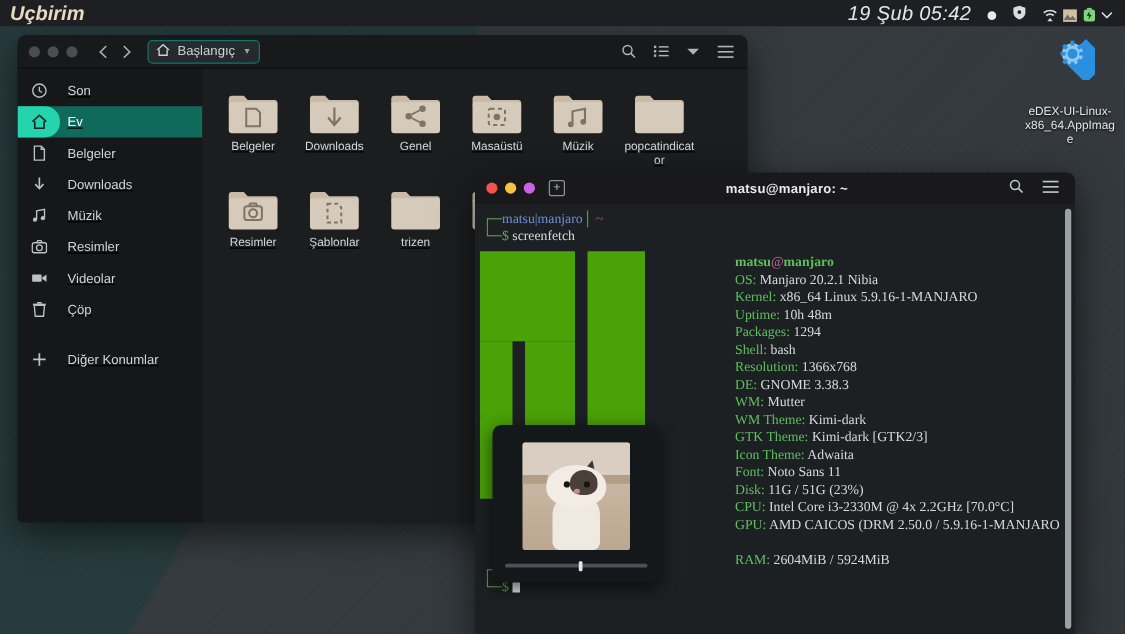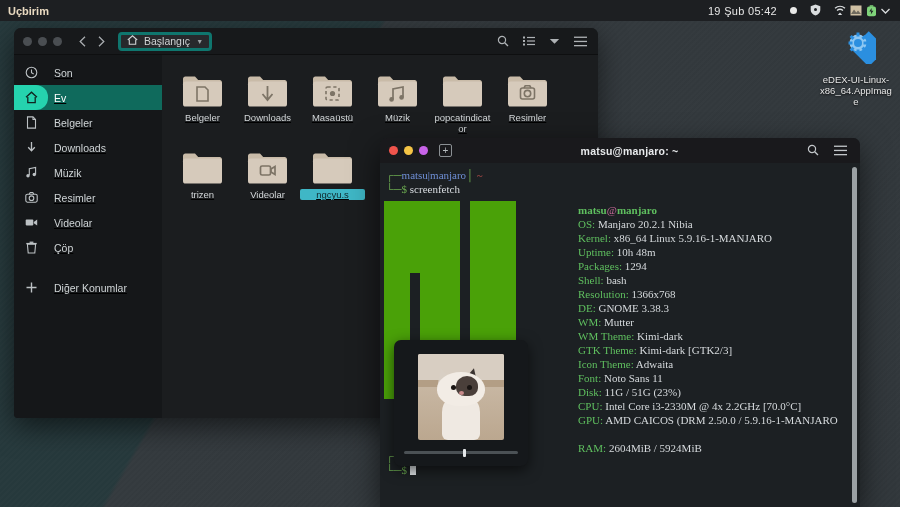--- a/index.html
+++ b/index.html
@@ -20,38 +20,38 @@
     content:"";
     position:absolute; inset:0;
     background-image:repeating-linear-gradient(135deg, rgba(255,255,255,.012) 0 2px, rgba(0,0,0,0) 2px 4px);
     pointer-events:none;
   }
 
   
   #topbar {
     position:absolute; top:0; left:0; right:0; height:21px;
     background:#1d1f22; color:#d6d6d6;
-    display:flex; align-items:center;
-    font-size:11px; z-index:60;
+    display:flex; align-items:flex-end;
+    font-size:16px; z-index:60;font-style:italic;
   }
   #topbar .left { padding-left:8px; font-weight:bold; color:#e8d9c0; }
   #topbar .center { flex:1; display:flex; justify-content:flex-end; align-items:center; gap:13px; padding-right:10px;}
   #topbar .clock { color:#e6e6e6; letter-spacing:.3px; }
   #topbar .dot { width:7px; height:7px; border-radius:50%; background:#e9e9e9; display:inline-block;}
   .tray { display:flex; align-items:center; gap:4px; }
   .tray svg { display:block; }
 
   
   #desk-icon {
     position:absolute; top:24px; left:818px; width:76px;
     text-align:center; z-index:5; cursor:default;
   }
   #desk-icon .glyph { height:40px; display:flex; align-items:center; justify-content:center;}
   #desk-icon .lbl {
-    margin-top:10px; font-size:9.5px; color:#e6e6e6; line-height:11px;
+    margin-top:20px; font-size:9.5px; color:#e6e6e6; line-height:11px;
     text-shadow:0 1px 2px rgba(0,0,0,.9); word-break:break-word;
   }
 
   
   #fm {
     position:absolute; left:14px; top:28px; width:584px; height:390px;
     background:#1b1d1f; border-radius:7px 7px 4px 4px;
     box-shadow:0 9px 28px rgba(0,0,0,.55);
     overflow:hidden; z-index:10;
     display:flex; flex-direction:column;
@@ -62,21 +62,21 @@
   }
   .wbtns { display:flex; gap:6px; padding-left:9px; }
   .wbtn { width:9px; height:9px; border-radius:50%; background:#4a4e52; }
   .navbtns { display:flex; gap:2px; margin-left:12px; color:#b9bcbe; }
   .navbtn {
     width:17px; height:19px; display:flex; align-items:center; justify-content:center;
     font-size:13px; color:#a9adb0; border-radius:3px;
   }
   .crumb {
     margin-left:8px; height:19px; display:flex; align-items:center; gap:6px;
-    background:#27292c; border:3px solid #0f766e; border-radius:4px; padding:0 6px;
+    background:#27292c; border:1px solid #0f766e; border-radius:4px; padding:0 6px;
     color:#cfd2d4; font-size:10.5px;
   }
   .crumb .caret { font-size:7px; color:#9aa0a3; }
   #fm-head .spacer { flex:1; }
   .hicons { display:flex; align-items:center; gap:14px; padding-right:11px; color:#aeb2b5;}
   .hicon { display:flex; align-items:center; justify-content:center; }
 
   #fm-body { flex:1; display:flex; min-height:0;text-decoration:underline; }
   #fm-side {
     width:148px; background:#151719; display:flex; flex-direction:column;
@@ -138,21 +138,21 @@
   .pbox { color:#6aa84f; }
   .puser { color:#6f8fd6; }
   .ppath { color:#c0504d; }
   .pdollar { color:#6aa84f; }
   .pcmd { color:#d8dce0; }
   .cursor { display:inline-block; width:6px; height:11px; background:#dfe3e6; vertical-align:-1px;}
 
   #logo { position:absolute; left:4px; top:38px; width:190px; height:230px; }
   .lg { position:absolute; background:#4aa108; }
 
-  #fetch { position:absolute; left:198px; top:40px; white-space:pre; }
+  #fetch { position:absolute; left:208px; top:40px; white-space:pre; }
   .fline { display:block; }
   .fk { color:#5fbf5f; }
   .fv { color:#d6dadd; }
   .fhost-u { color:#5fbf5f; font-weight:bold;}
   .fhost-a { color:#c96a9a; }
   .fhost-h { color:#5fbf5f; font-weight:bold;}
 
   
   #popcat {
     position:absolute; left:14px; top:177px; width:134px; height:126px;
@@ -438,20 +438,33 @@
     <path d="M21.5 13 V26 M16.5 21 L21.5 27 L26.5 21" fill="none" stroke="#7d7466" stroke-width="1.8"></path>
   </svg>
             </div>
             <div class="nm">Downloads</div>
           </div>
           <div class="fitem">
             <div class="ico">
               <svg width="43" height="36" viewBox="0 0 43 36">
     <path d="M2 6 C2 4.6 3 3.6 4.4 3.6 H14 L17.2 7 H38.6 C40 7 41 8 41 9.4 V11 H2 Z" fill="#c9bba8"></path>
     <rect x="2" y="8.6" width="39" height="25" rx="2.6" fill="#d6cabb"></rect>
+    <circle cx="27" cy="14" r="2.6" fill="#7d7466"></circle>
+                <circle cx="27" cy="26" r="2.6" fill="#7d7466"></circle>
+                <circle cx="16" cy="20" r="2.6" fill="#7d7466"></circle>
+                <path d="M18.3 18.6 L24.8 15.2 M18.3 21.4 L24.8 24.8" stroke="#7d7466" stroke-width="1.5"></path>
+  </svg>
+            </div>
+            <div class="nm">Genel</div>
+          </div>
+          <div class="fitem">
+            <div class="ico">
+              <svg width="43" height="36" viewBox="0 0 43 36">
+    <path d="M2 6 C2 4.6 3 3.6 4.4 3.6 H14 L17.2 7 H38.6 C40 7 41 8 41 9.4 V11 H2 Z" fill="#c9bba8"></path>
+    <rect x="2" y="8.6" width="39" height="25" rx="2.6" fill="#d6cabb"></rect>
     <rect x="15" y="14" width="13" height="13" rx="1.5" fill="none" stroke="#7d7466" stroke-width="1.6" stroke-dasharray="3.2 2.6"></rect>
                 <circle cx="21.5" cy="20.5" r="2.6" fill="#7d7466"></circle>
   </svg>
             </div>
             <div class="nm">Masaüstü</div>
           </div>
           <div class="fitem">
             <div class="ico">
               <svg width="43" height="36" viewBox="0 0 43 36">
     <path d="M2 6 C2 4.6 3 3.6 4.4 3.6 H14 L17.2 7 H38.6 C40 7 41 8 41 9.4 V11 H2 Z" fill="#c9bba8"></path>
@@ -477,20 +490,30 @@
             <div class="ico">
               <svg width="43" height="36" viewBox="0 0 43 36">
     <path d="M2 6 C2 4.6 3 3.6 4.4 3.6 H14 L17.2 7 H38.6 C40 7 41 8 41 9.4 V11 H2 Z" fill="#c9bba8"></path>
     <rect x="2" y="8.6" width="39" height="25" rx="2.6" fill="#d6cabb"></rect>
     <rect x="14.5" y="15" width="14" height="11" rx="2" fill="none" stroke="#7d7466" stroke-width="1.6"></rect>
                 <path d="M18 15 L19.2 12.8 H23.8 L25 15" fill="none" stroke="#7d7466" stroke-width="1.6"></path>
                 <circle cx="21.5" cy="20.6" r="3.2" fill="none" stroke="#7d7466" stroke-width="1.6"></circle>
   </svg>
             </div>
             <div class="nm">Resimler</div>
+          </div>
+          <div class="fitem">
+            <div class="ico">
+              <svg width="43" height="36" viewBox="0 0 43 36">
+    <path d="M2 6 C2 4.6 3 3.6 4.4 3.6 H14 L17.2 7 H38.6 C40 7 41 8 41 9.4 V11 H2 Z" fill="#c9bba8"></path>
+    <rect x="2" y="8.6" width="39" height="25" rx="2.6" fill="#d6cabb"></rect>
+    <path d="M16 13 H24 L27 16 V28 H16 Z" fill="none" stroke="#7d7466" stroke-width="1.6" stroke-dasharray="3 2.4"></path>
+  </svg>
+            </div>
+            <div class="nm">Şablonlar</div>
           </div>
           <div class="fitem">
             <div class="ico">
               <svg width="43" height="36" viewBox="0 0 43 36">
     <path d="M2 6 C2 4.6 3 3.6 4.4 3.6 H14 L17.2 7 H38.6 C40 7 41 8 41 9.4 V11 H2 Z" fill="#c9bba8"></path>
     <rect x="2" y="8.6" width="39" height="25" rx="2.6" fill="#d6cabb"></rect>
 
   </svg>
             </div>
             <div class="nm">trizen</div>

